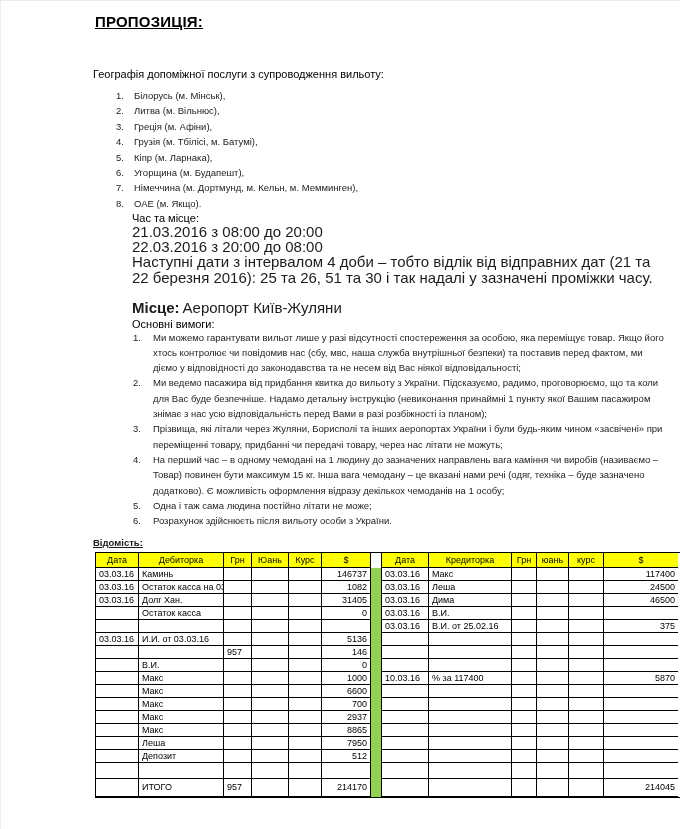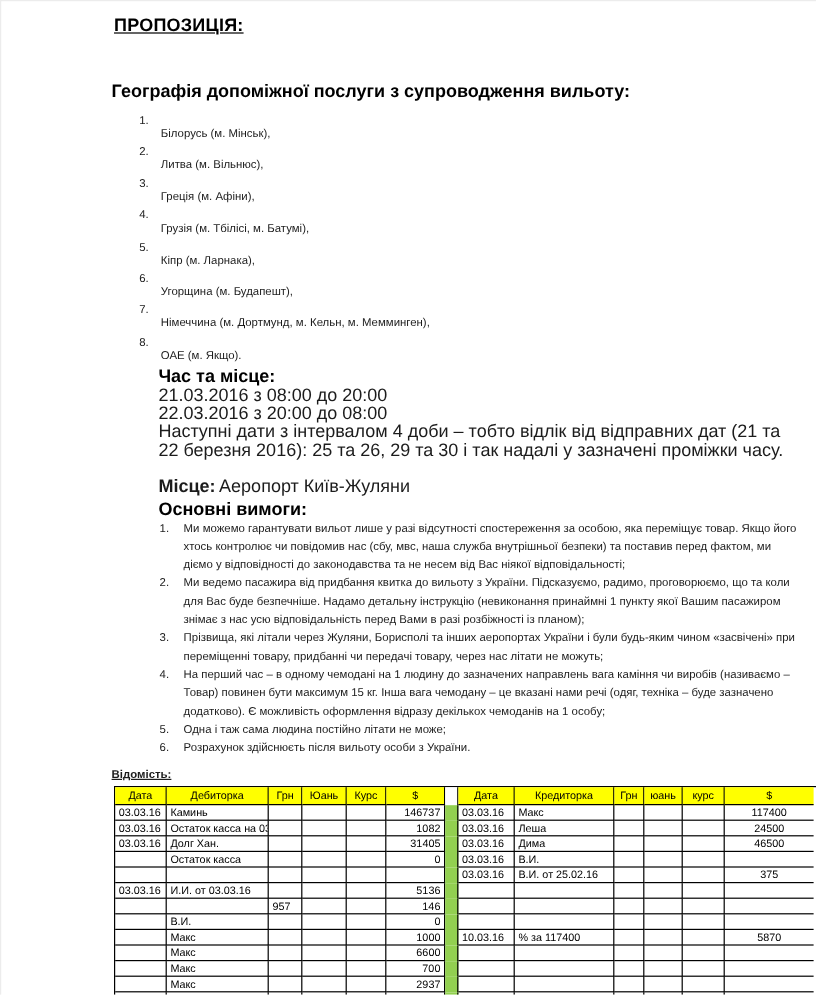--- a/index.html
+++ b/index.html
@@ -11,27 +11,27 @@
     position:relative;
   }
   .content { padding:0 16px 0 92px; }
 
   .title {
     margin-top:12px; margin-left:2px;
     font-size:15px; font-weight:bold; text-decoration:underline;
     letter-spacing:0.2px; color:#000;
   }
 
-  .sec-heading { font-size:15px; font-weight:bold; color:#000; }
+  .sec-heading { font-size:11px; font-weight:normal; color:#000; }
   .geo-heading { margin-top:38px; }
 
   .geo-list { margin-top:8px; }
   .g-li { display:flex; line-height:15.4px; font-size:9.5px; }
   .g-num { flex:0 0 18px; margin-left:23px; }
-  .g-txt { flex:1;margin-top:11px; }
+  .g-txt { flex:1; }
 
   .indent-block { margin-left:39px; margin-top:0; }
   .line { font-size:15px; line-height:15.3px; }
   .tp-heading { margin-top:0.5px; }
   .place-line { margin-top:15.3px; }
   .b { font-weight:bold; }
   .place-label { margin-right:3px; }
 
   .req-heading { margin-top:2px; }
   .req-list { }
@@ -56,21 +56,21 @@
   .thead .td { background:#FFFF00; text-align:center; height:15px; line-height:14px; }
   .thead .td.sep { background:#ffffff; }
   .td.sep { background:#92D050; border-bottom:none; padding:0; }
   .tr.spacer .td { height:16px; }
   .tr.total .td { height:18px; line-height:16px; }
   .tr.total .td.sep { border-bottom:none; }
   .num-r { text-align:right; }
   
   .lc0{width:43px;} .lc1{width:85px;} .lc2{width:28px;} .lc3{width:37px;} .lc4{width:33px;} .lc5{width:49px;}
   .sep{width:11px;}
-  .rc0{width:47px;} .rc1{width:83px;} .rc2{width:25px;} .rc3{width:32px;} .rc4{width:35px;} .rc5{width:74px;text-align:center;}
+  .rc0{width:47px;} .rc1{width:83px;} .rc2{width:25px;} .rc3{width:32px;} .rc4{width:35px;} .rc5{width:74px;}
 </style>
 </head>
 <body>
 
 <div class="page">
   <div class="content">
 
     <div class="title">ПРОПОЗИЦІЯ:</div>
 
     <div>
@@ -122,21 +122,21 @@
 
     <div class="indent-block">
       <div>
         <div class="sec-heading tp-heading">Час та місце:</div>
         <div>
 
             <div class="line">21.03.2016 з 08:00 до 20:00</div>
 
             <div class="line">22.03.2016 з 20:00 до 08:00</div>
 
-            <div class="line">Наступні дати з інтервалом 4 доби – тобто відлік від відправних дат (21 та 22 березня 2016): 25 та 26, 29 та 30 і так надалі у зазначені проміжки часу.</div>
+            <div class="line">Наступні дати з інтервалом 4 доби – тобто відлік від відправних дат (21 та 22 березня 2016): 25 та 26, 51 та 30 і так надалі у зазначені проміжки часу.</div>
           </div>
         <div class="line place-line">
           <span class="b place-label">Місце:</span><span>Аеропорт Київ-Жуляни</span>
         </div>
       </div>
 
       <div>
         <div class="sec-heading req-heading">Основні вимоги:</div>
         <div class="req-list">
 

